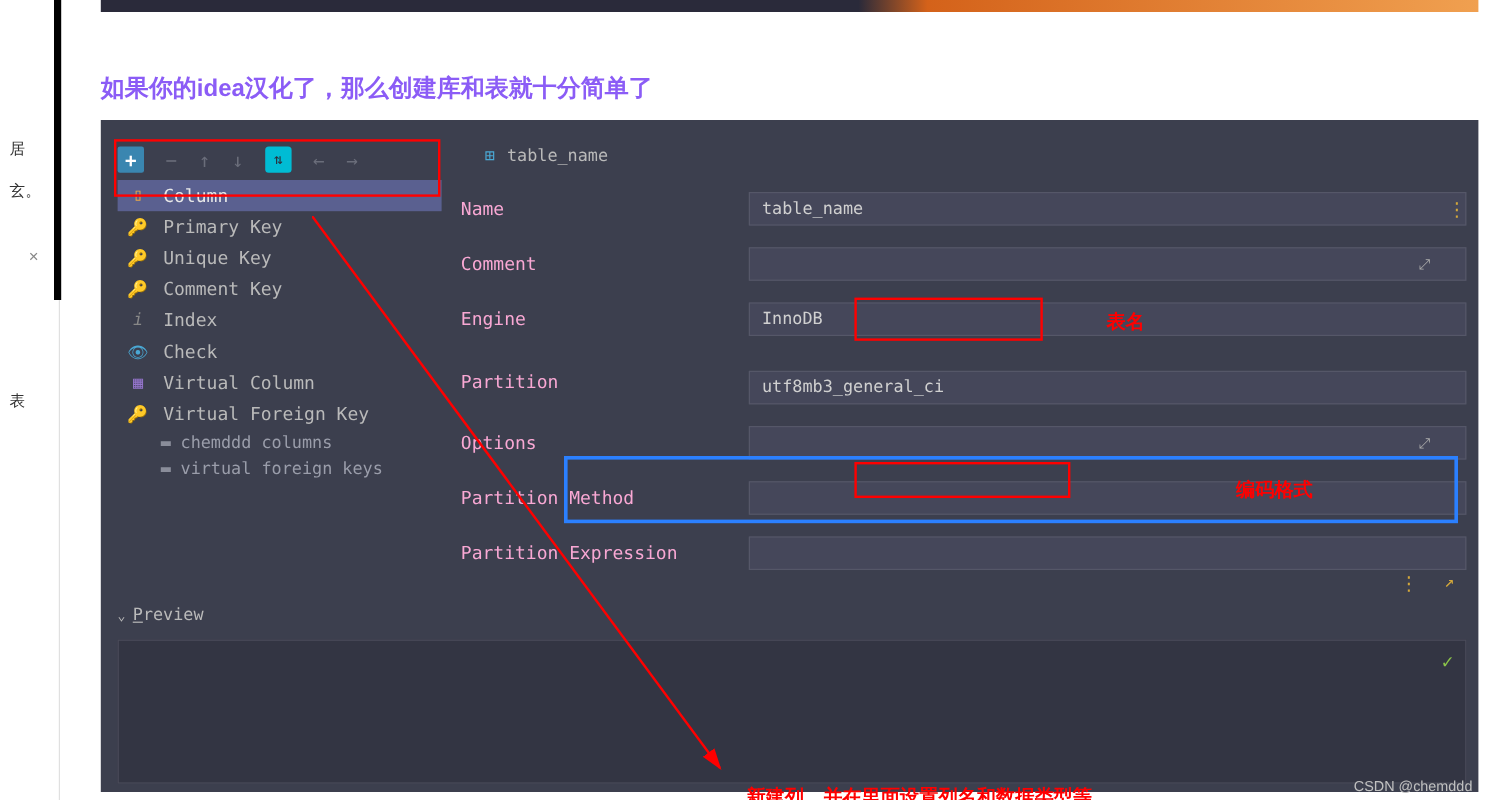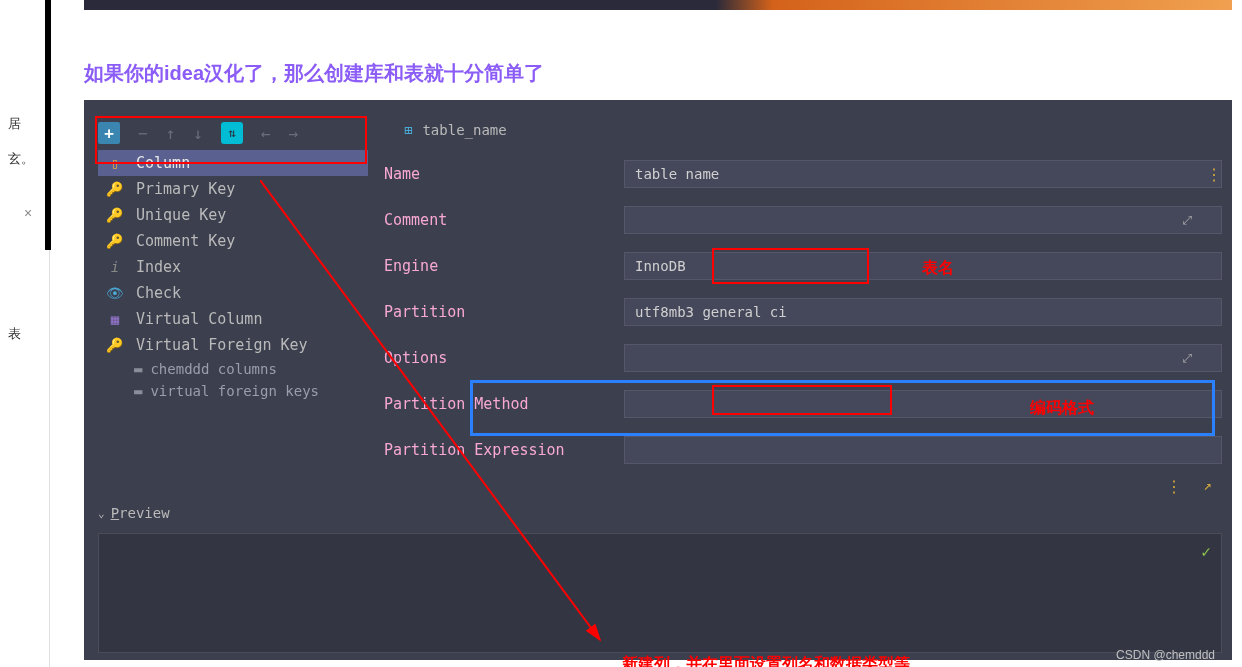--- a/index.html
+++ b/index.html
@@ -33,41 +33,41 @@
 .si-vfk .icn { color: #9575cd; }
 .sub-items { margin-left: 28px; }
 .sub-item { display: flex; align-items: center; gap: 8px; padding: 3px 8px; color: #9a9daa; font-size: 14px; }
 .folder-icn { color: #8a8d9a; }
 .tab-header { position: absolute; left: 320px; top: 22px; display: flex; align-items: center; gap: 10px; }
 .table-icn { color: #4aa8d4; font-size: 14px; }
 .form { position: absolute; left: 300px; top: 60px; right: 10px; }
 .form-row { display: flex; align-items: center; margin-bottom: 18px; }
 .form-label { width: 240px; color: #f9a8d4; font-size: 15px; }
 .form-input { flex: 1; background: #45475a; border: 1px solid #555768; color: #d0d0d0; padding: 4px 10px; font-family: inherit; font-size: 14px; height: 28px; }
-.form-input.dropdown { position: relative; }
+.form-input.dropdown { position: relative; margin-top: 11px; }
 .expand-icn { position: absolute; right: 30px; color: #aaa; font-size: 12px; }
 .more-icn { position: absolute; right: 0px; color: #d4a83a; font-size: 16px; cursor: pointer; }
 .preview-section { position: absolute; left: 14px; top: 405px; right: 10px; }
 .preview-header { display: flex; align-items: center; gap: 6px; color: #bababa; font-size: 14px; margin-bottom: 12px; }
 .preview-header .chev { font-size: 11px; }
 .preview-header .ul { text-decoration: underline; }
 .preview-box { background: #333543; border: 1px solid #4a4c5a; height: 120px; position: relative; }
 .preview-more { position: absolute; right: 40px; top: -28px; color: #d4a83a; font-size: 16px; }
 .preview-link { position: absolute; right: 10px; top: -28px; color: #d4a83a; font-size: 14px; }
 .preview-check { position: absolute; right: 10px; top: 8px; color: #8bc34a; font-size: 16px; }
 .red-box { position: absolute; border: 2px solid #ff0000; pointer-events: none; z-index: 10; }
 .rb-toolbar { left: 95px; top: 116px; width: 272px; height: 48px; }
 .rb-name { left: 712px; top: 248px; width: 157px; height: 36px; }
 .rb-coll { left: 712px; top: 385px; width: 180px; height: 30px; }
 .blue-box { position: absolute; border: 3px solid #2b80ff; left: 470px; top: 380px; width: 745px; height: 56px; pointer-events: none; z-index: 9; }
 .red-label { position: absolute; color: #ff0000; font-weight: bold; font-size: 16px; font-family: "Microsoft YaHei"; z-index: 11; }
 .lbl-tablename { left: 922px; top: 258px; text-align: center; }
 .lbl-encoding { left: 1030px; top: 398px; }
 .annotation { position: absolute; left: 622px; top: 654px; color: #ff0000; font-weight: bold; font-size: 16px; font-family: "Microsoft YaHei"; z-index: 11; }
-.watermark { position: absolute; right: 27px; bottom: 5px; color: #c0c0c0; font-size: 12px; font-family: Arial; z-index: 12; }
+.watermark { position: absolute; right: 15px; bottom: 5px; color: #c0c0c0; font-size: 12px; font-family: Arial; z-index: 12; }
 svg.arrow { position: absolute; z-index: 10; pointer-events: none; }
 </style>
 </head>
 <body>
 
 <div class="left-sidebar">
   <span class="ch ch1">居</span>
   <span class="ch ch2">玄。</span>
   <span class="close-x">×</span>
   <span class="ch ch3">表</span>

